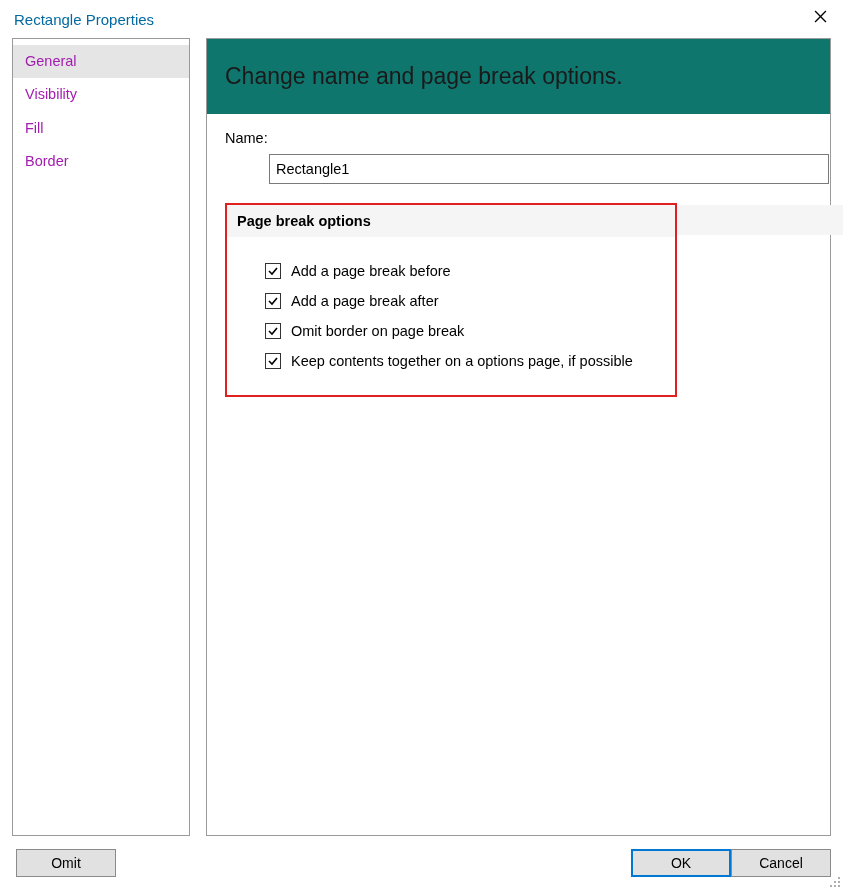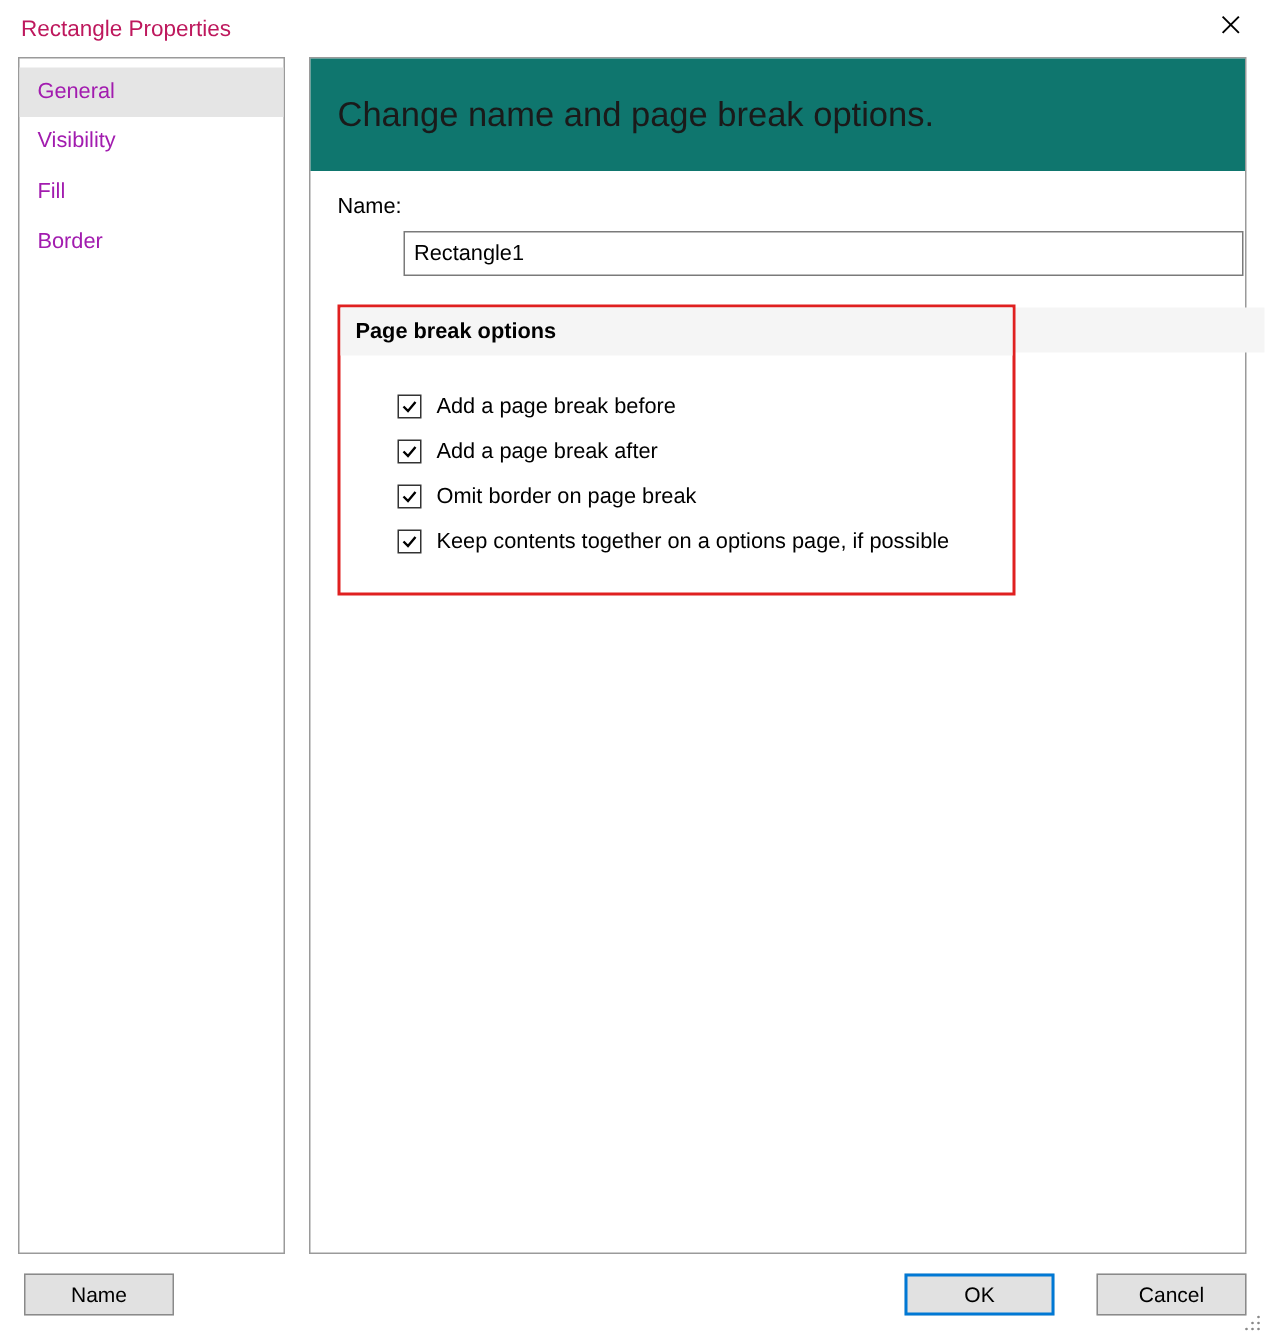--- a/index.html
+++ b/index.html
@@ -19,21 +19,21 @@
     position: relative;
   }
   .titlebar {
     height: 38px;
     display: flex; align-items: center;
     padding: 0 0 0 14px;
     position: relative;
   }
   .titlebar .title {
     font-size: 15px;
-    color: #be185d;
+    color: #0369a1;
   }
   .close-btn {
     position: absolute;
     right: 0; top: 0;
     width: 46px; height: 32px;
     display: flex; align-items: center; justify-content: center;
     cursor: pointer;
   }
   .close-btn svg { width: 13px; height: 13px; }
   .body {
@@ -131,21 +131,21 @@
   .footer .spacer { flex: 1; }
   .btn {
     height: 28px;
     min-width: 100px;
     border: 1px solid #8a8a8a;
     background: #e1e1e1;
     font-family: inherit;
     font-size: 14px;
     cursor: pointer;
     padding: 0 14px;
-    margin-left: 28px;
+    margin-left: 0;
   }
   .btn.help { margin-left: 4px; }
   .btn.primary {
     border: 2px solid #0078d4;
   }
   .resize-grip {
     position: absolute;
     right: 2px; bottom: 2px;
     width: 14px; height: 14px;
   }
@@ -248,21 +248,21 @@
             </div>
           </div>
         </div>
 
       </div>
     </div>
 
   </div>
 
   <div class="footer">
-    <button class="btn help">Name</button>
+    <button class="btn help">Omit</button>
     <div class="spacer"></div>
     <button class="btn primary">OK</button>
     <button class="btn">Cancel</button>
   </div>
 
   <div class="resize-grip">
     <svg viewBox="0 0 14 14">
       <circle cx="12" cy="4" r="0.9" fill="#888"></circle>
       <circle cx="8" cy="8" r="0.9" fill="#888"></circle>
       <circle cx="12" cy="8" r="0.9" fill="#888"></circle>

